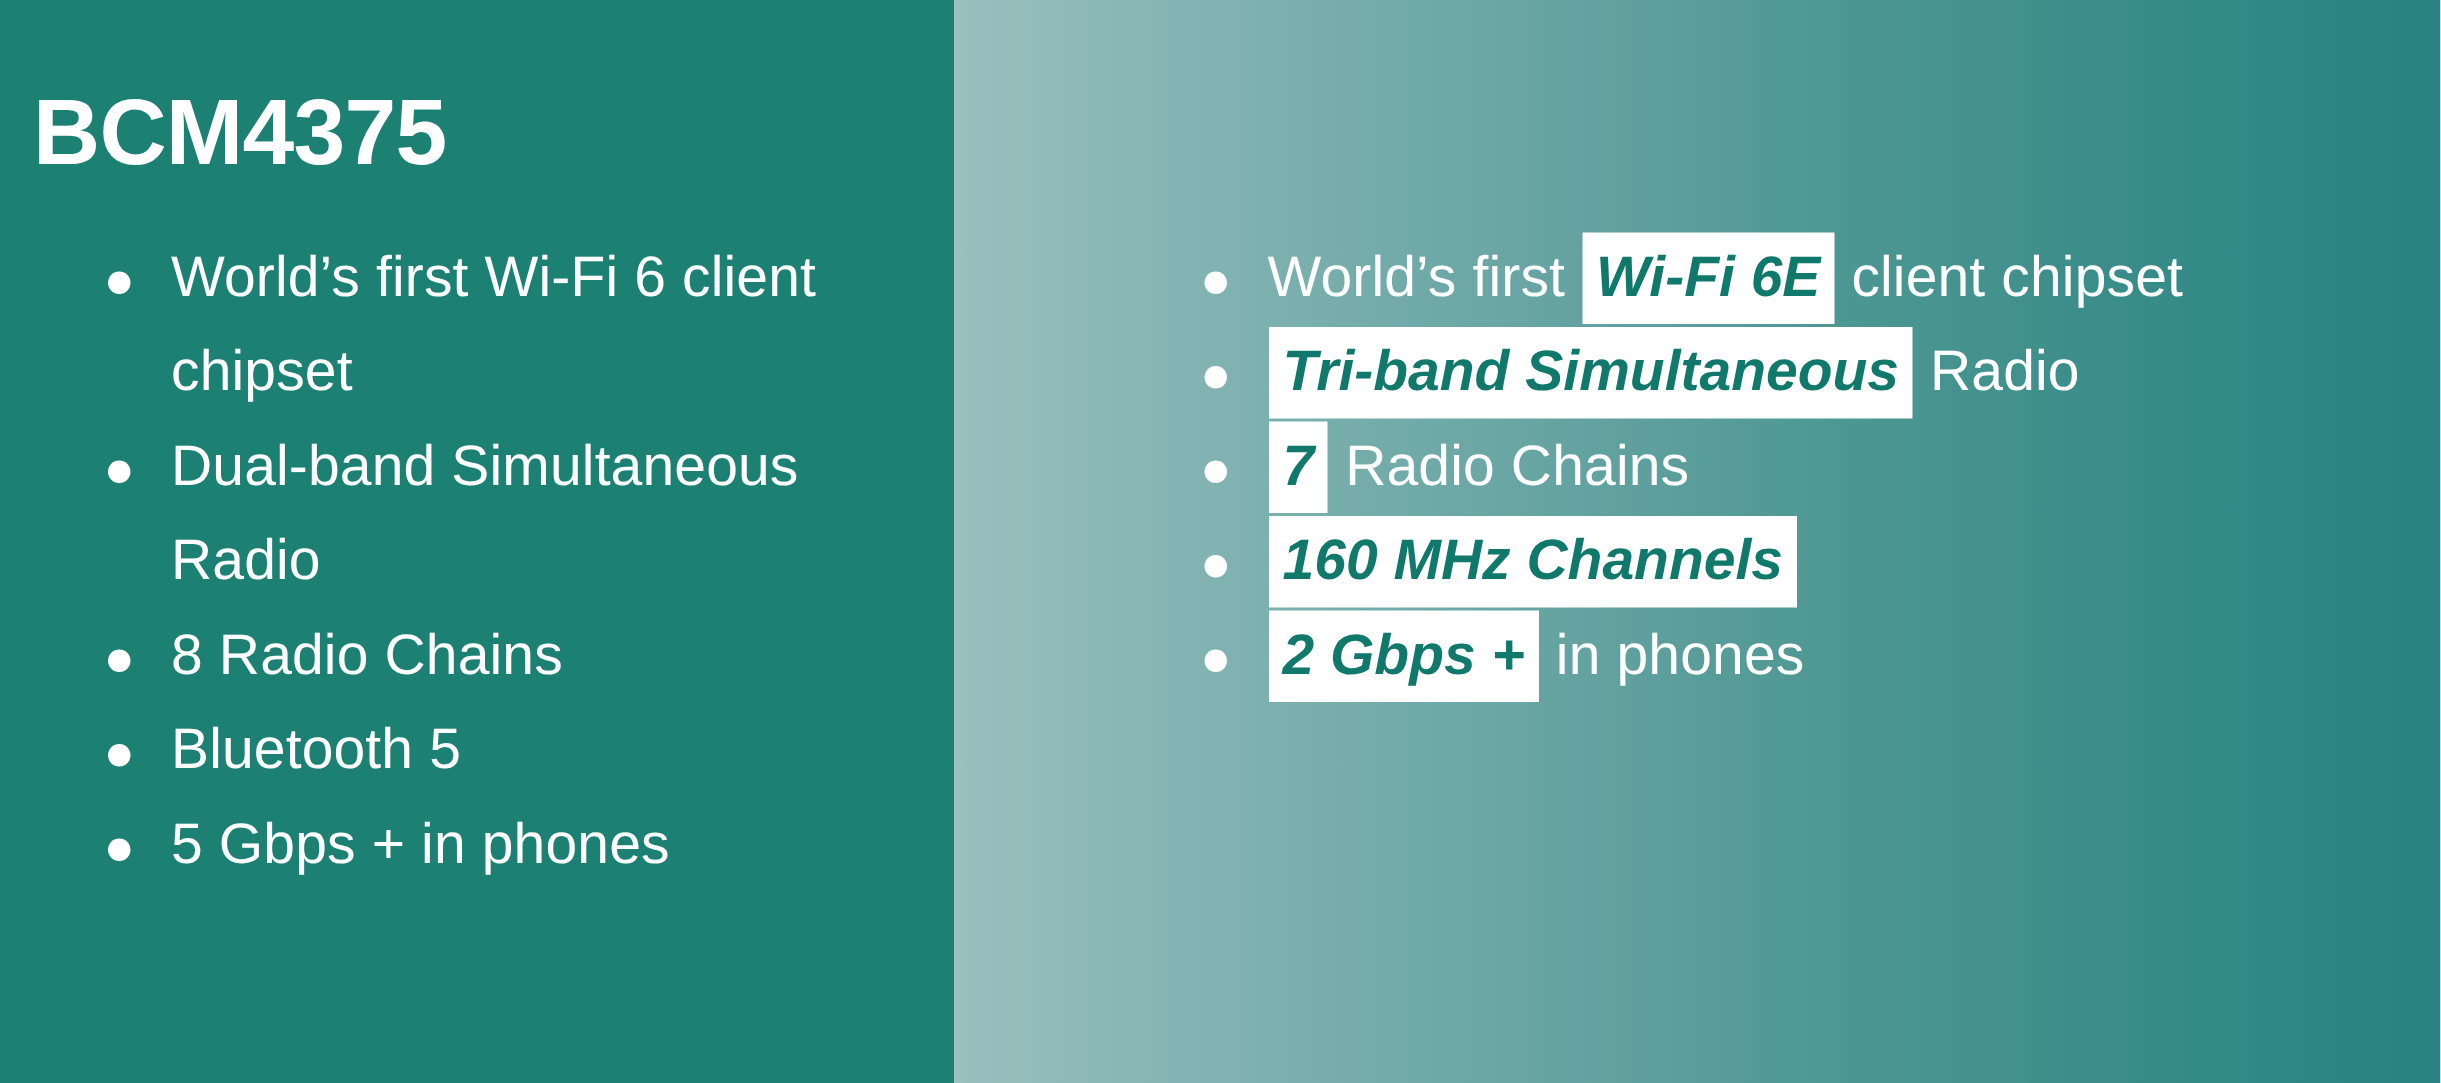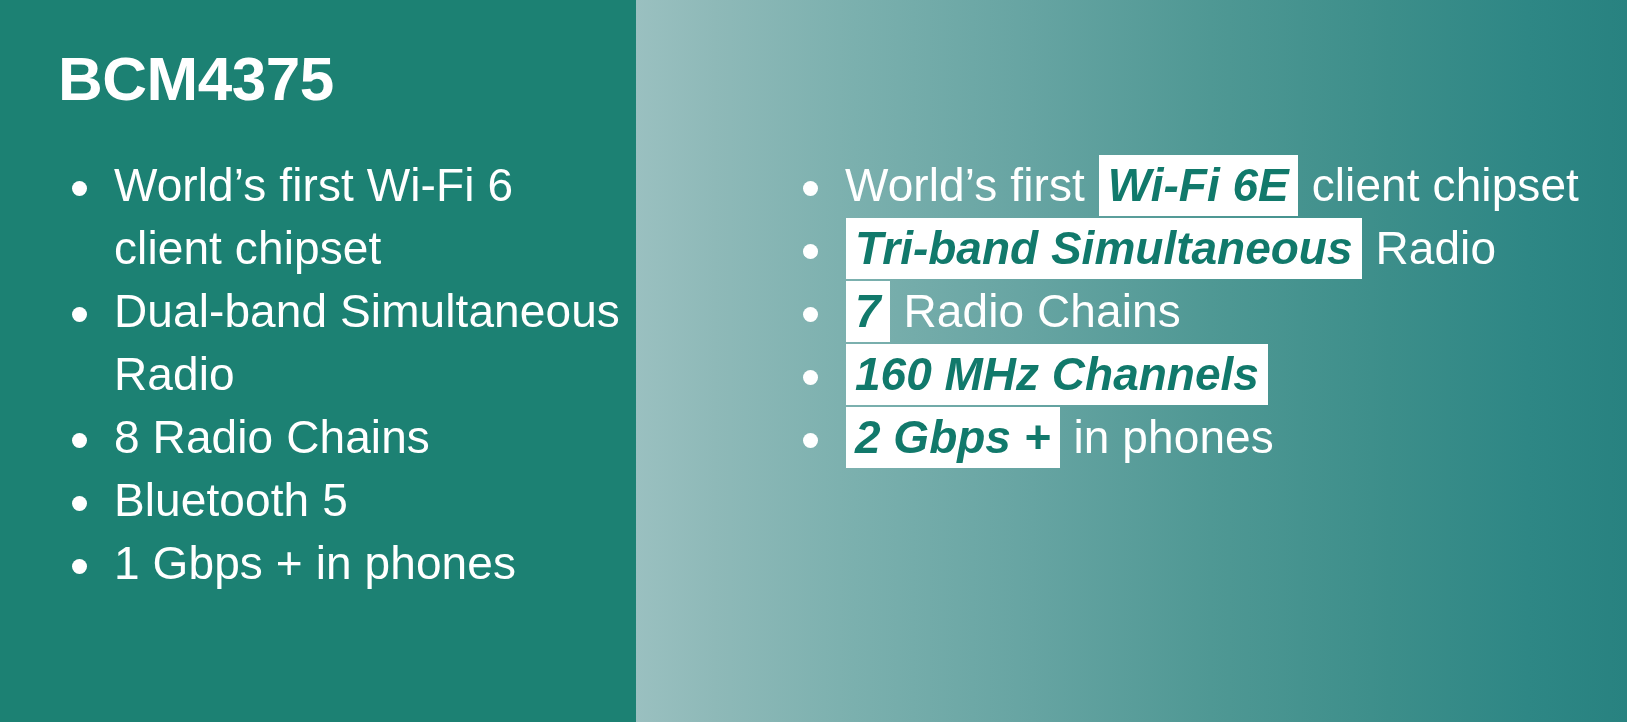--- a/index.html
+++ b/index.html
@@ -52,38 +52,38 @@
 
   .panel-title {
     position: absolute;
     color: #ffffff;
     font-size: 62px;
     font-weight: 600;
     letter-spacing: -0.5px;
     line-height: 1;
     white-space: nowrap;
   }
-  .panel-left .panel-title  { left: 22px;  top: 48px; margin-left: 36px; }
+  .panel-left .panel-title  { left: 22px;  top: 58px; }
   .panel-right .panel-title { left: 60px;  top: 48px; }
 
   .bullet-list {
     position: absolute;
     margin: 0;
     padding: 0;
     list-style: none;
   }
   .panel-left  .bullet-list { left: 56px; top: 154px; width: 570px; }
   .panel-right .bullet-list { left: 151px; top: 154px; width: 830px; }
 
   .bullet-item {
     position: relative;
     display: block;
     padding-left: 58px;
     color: #ffffff;
-    font-size: 46px;
+    font-size: 38px;
     font-weight: 400;
     line-height: 63px;
     letter-spacing: 0.1px;
   }
   .bullet-item::before {
     content: "";
     position: absolute;
     left: 16px;
     top: 27px;
     width: 15px;
@@ -112,21 +112,21 @@
 
 <div class="slide">
 
   <div class="panel-left">
     <div class="panel-title">BCM4375</div>
     <ul class="bullet-list">
         <li class="bullet-item"><span class="plain">World’s first Wi-Fi 6 client chipset</span></li>
         <li class="bullet-item"><span class="plain">Dual-band Simultaneous Radio</span></li>
         <li class="bullet-item"><span class="plain">8 Radio Chains</span></li>
         <li class="bullet-item"><span class="plain">Bluetooth 5</span></li>
-        <li class="bullet-item"><span class="plain">1 Gbps + in phones</span></li>
+        <li class="bullet-item"><span class="plain">5 Gbps + in phones</span></li>
       </ul>
   </div>
 
   <div class="panel-right">
     <ul class="bullet-list">
         <li class="bullet-item"><span class="plain">World’s first </span><span class="hl">Wi-Fi 6E</span><span class="plain"> client chipset</span></li>
         <li class="bullet-item"><span class="hl">Tri-band Simultaneous</span><span class="plain"> Radio</span></li>
         <li class="bullet-item"><span class="hl">7</span><span class="plain"> Radio Chains</span></li>
         <li class="bullet-item"><span class="hl">160 MHz Channels</span></li>
         <li class="bullet-item"><span class="hl">2 Gbps +</span><span class="plain"> in phones</span></li>

